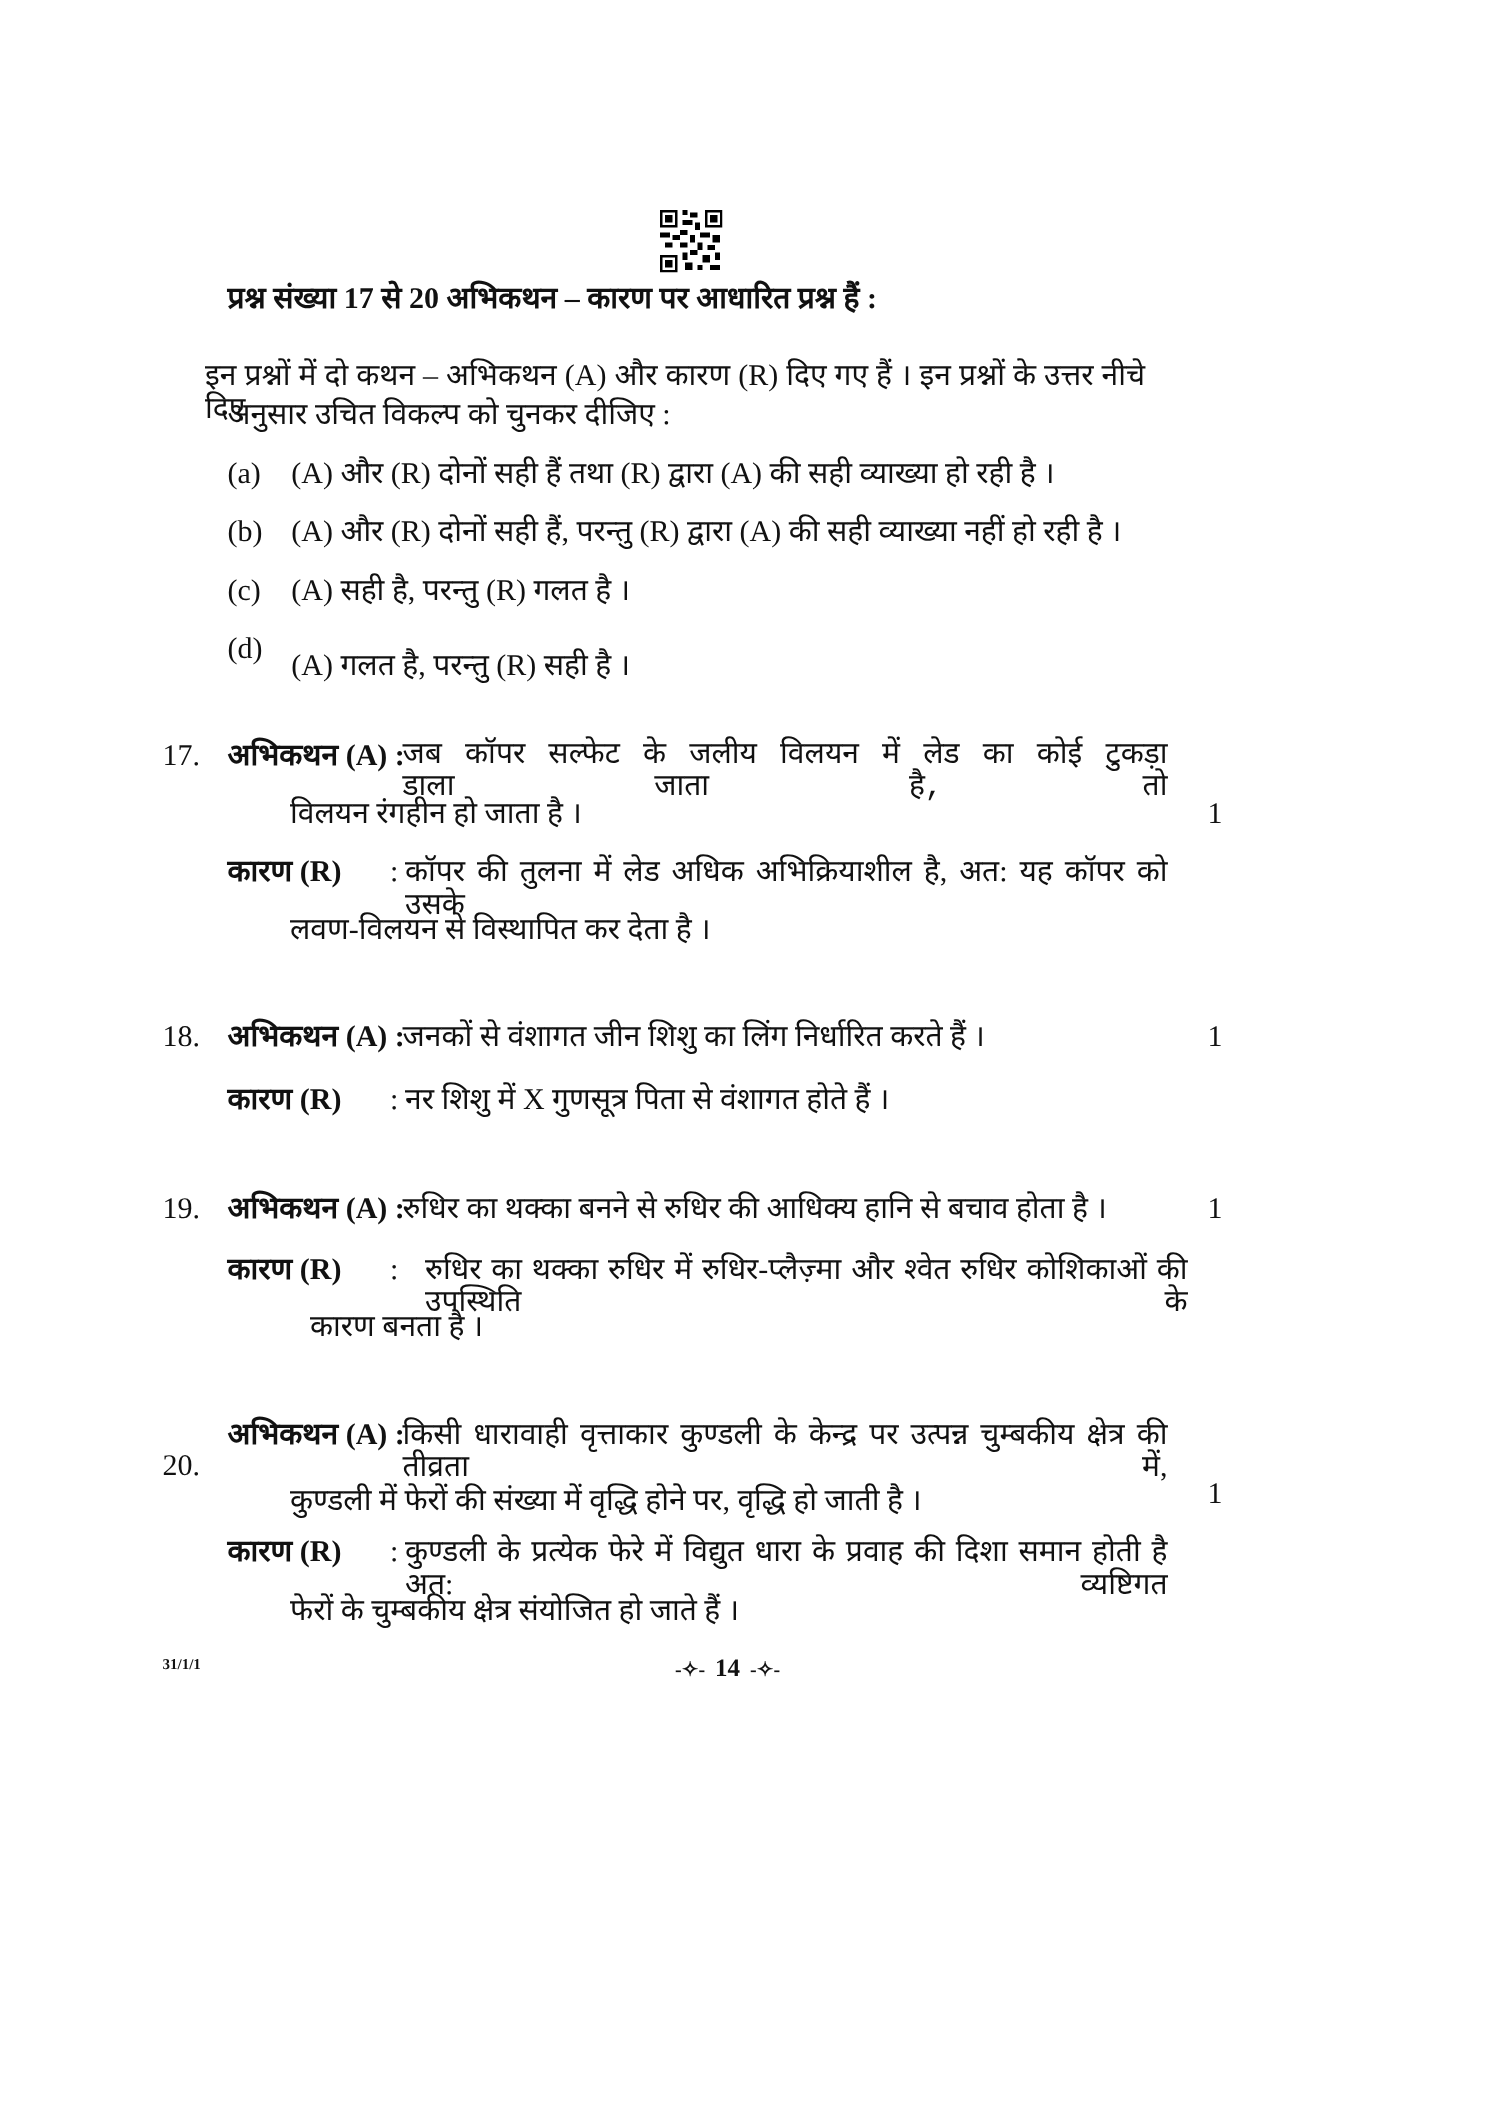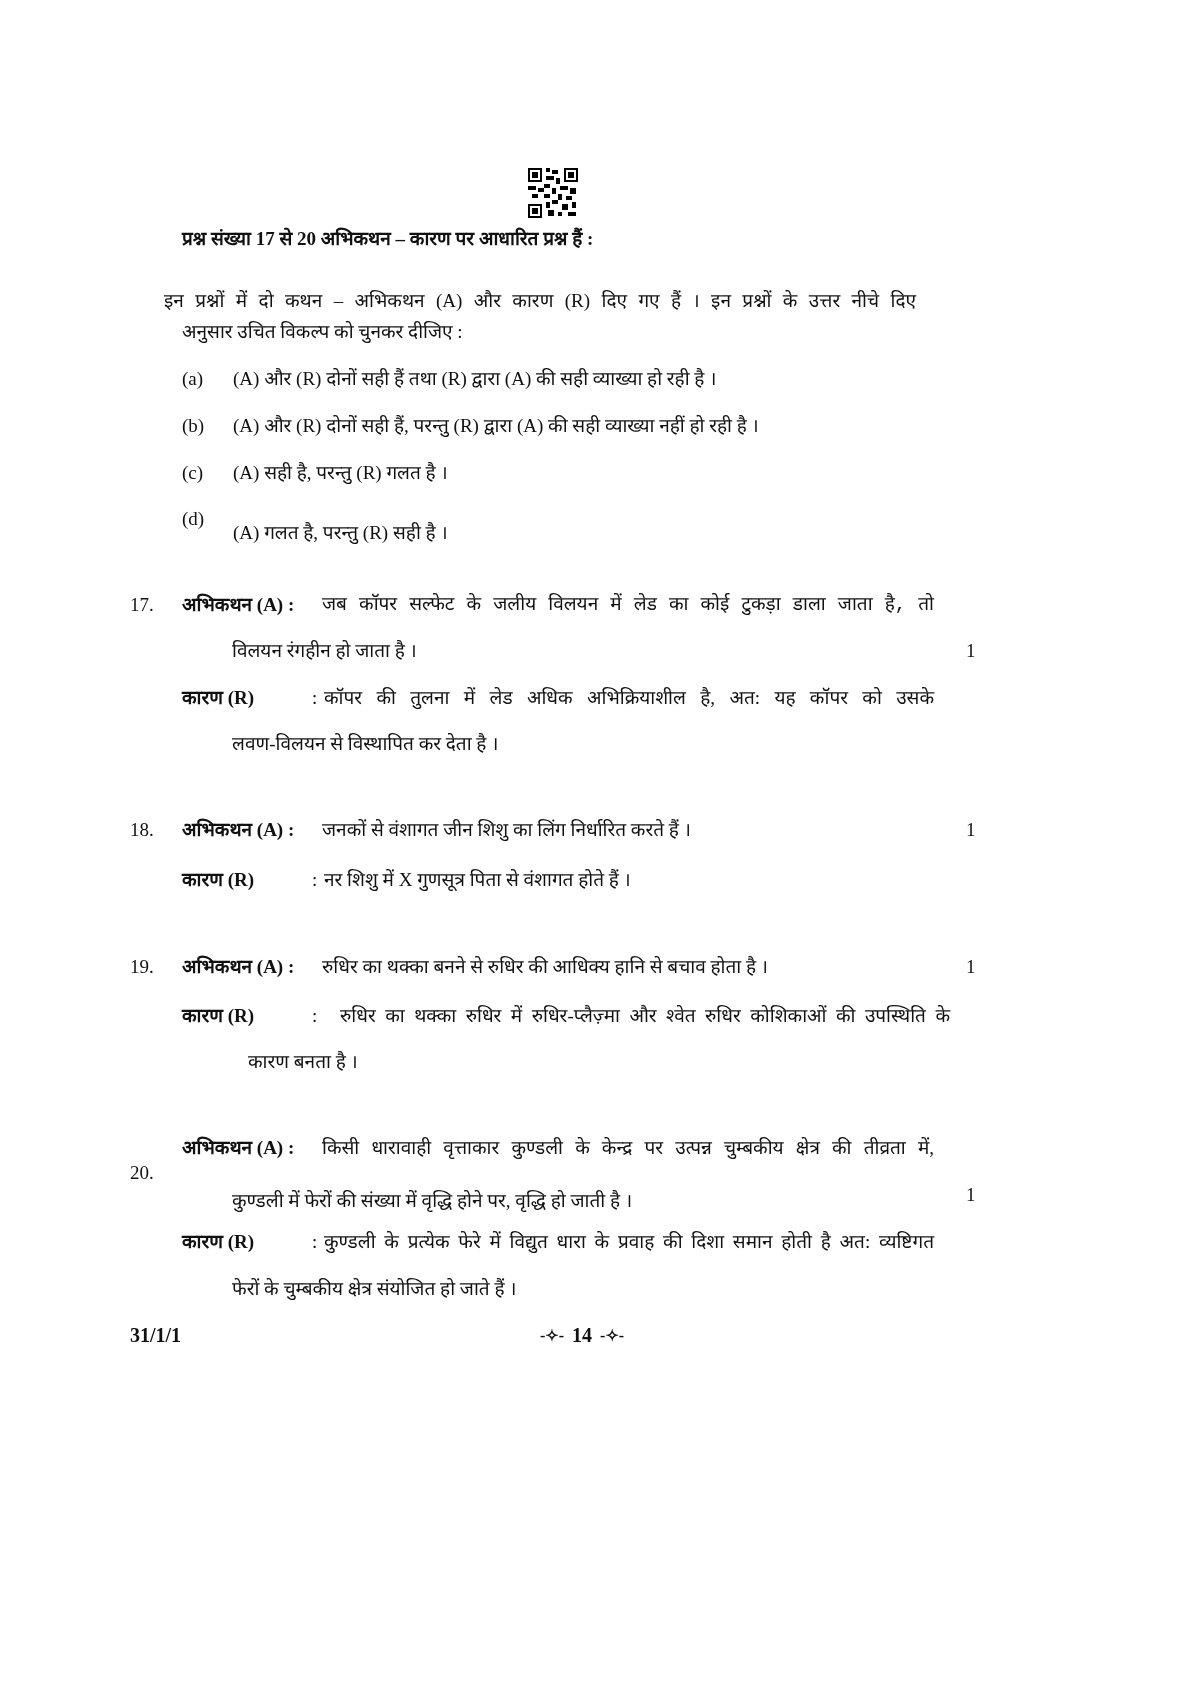--- a/index.html
+++ b/index.html
@@ -1,27 +1,27 @@
 <!DOCTYPE html>
 <html><head>
 <meta charset="utf-8">
 <style>
   html, body { margin: 0; padding: 0; background: #ffffff; }
   body { width: 1190px; height: 1683px; position: relative; overflow: hidden;
          font-family: "Liberation Serif", "DejaVu Serif", serif; color: #111; }
   .abs { position: absolute; white-space: nowrap; }
-  .txt { font-size: 19px; line-height: 26px; }
+  .txt { font-size: 24px; line-height: 26px; }
   .bold { font-weight: bold; }
   .qr { position: absolute; left: 528px; top: 168px; width: 50px; height: 50px; }
   .qnum { position: absolute; left: 130px; }
   .label { position: absolute; left: 182px; font-weight: bold; }
   .mark { position: absolute; left: 966px; }
   .colon-r { position: absolute; left: 312px; }
   .just { text-align: justify; text-align-last: justify; white-space: normal; }
-  .footer-code { position: absolute; left: 130px; top: 1324px; font-size: 20px; font-weight: bold; }
+  .footer-code { position: absolute; left: 130px; top: 1324px; font-size: 12px; font-weight: bold; }
   .pageno { position: absolute; left: 540px; top: 1324px; font-size: 20px; font-weight: bold; display: flex; align-items: center; gap: 8px; }
   .orn { font-size: 16px; }
 </style>
 </head>
 <body>
 
 <svg class="qr" viewBox="0 0 25 25">
   <rect x="0" y="0" width="25" height="25" fill="#fff"></rect>
   <g fill="#000">
     <rect x="0" y="0" width="7" height="7"></rect>

